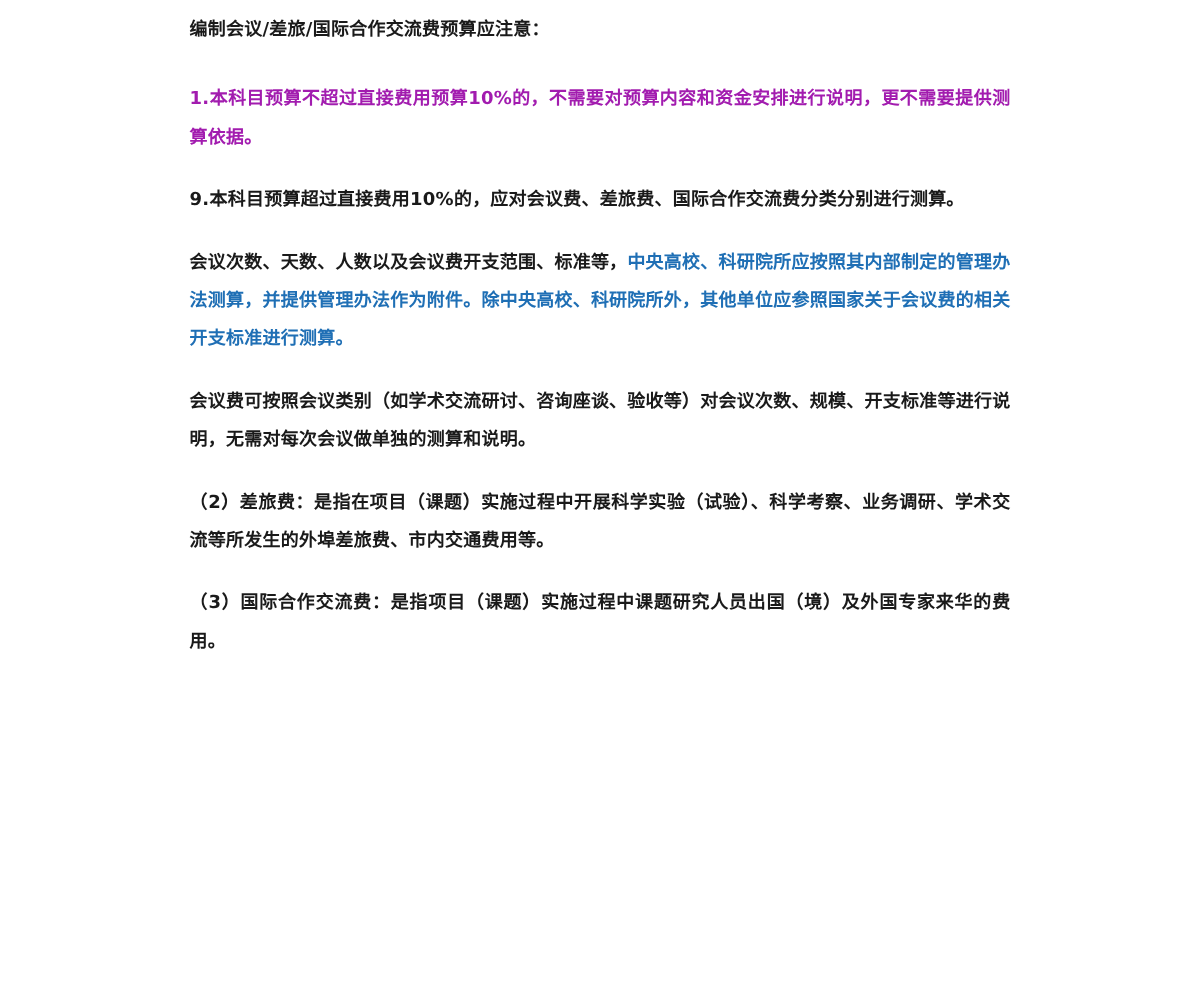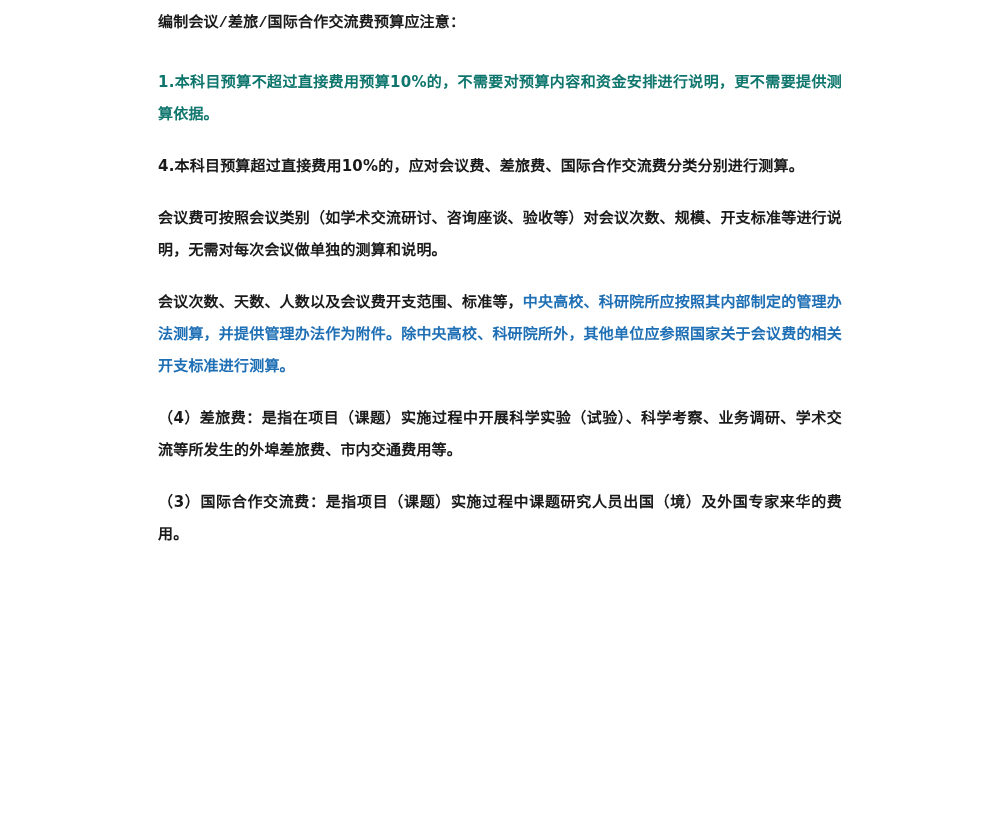--- a/index.html
+++ b/index.html
@@ -23,44 +23,43 @@
     font-size: 15px;
     line-height: 32px;
     font-weight: bold;
     margin: 0 0 20px 0;
     text-align: justify;
     letter-spacing: 0.2px;
     color: #1a1a1a;
   }
   .para.heading {
     margin-bottom: 26px;
-    font-family: Liberation Mono, monospace;
   }
   .para.blue {
-    color: #0f766e;
+    color: #a21caf;
   }
   .para.blue-run .blue-run-text {
     color: #1f6fb5;
   }
 </style>
 </head>
 <body>
 
 <div class="doc">
 
   <p class="para heading">编制会议/差旅/国际合作交流费预算应注意：</p>
 
   <p class="para blue">1.本科目预算不超过直接费用预算10%的，不需要对预算内容和资金安排进行说明，更不需要提供测算依据。</p>
 
-  <p class="para">4.本科目预算超过直接费用10%的，应对会议费、差旅费、国际合作交流费分类分别进行测算。</p>
+  <p class="para">9.本科目预算超过直接费用10%的，应对会议费、差旅费、国际合作交流费分类分别进行测算。</p>
 
+
+  <p class="para blue-run"><span>会议次数、天数、人数以及会议费开支范围、标准等，</span><span class="blue-run-text">中央高校、科研院所应按照其内部制定的管理办法测算，并提供管理办法作为附件。除中央高校、科研院所外，其他单位应参照国家关于会议费的相关开支标准进行测算。</span></p>
 
   <p class="para">会议费可按照会议类别（如学术交流研讨、咨询座谈、验收等）对会议次数、规模、开支标准等进行说明，无需对每次会议做单独的测算和说明。</p>
 
-  <p class="para blue-run"><span>会议次数、天数、人数以及会议费开支范围、标准等，</span><span class="blue-run-text">中央高校、科研院所应按照其内部制定的管理办法测算，并提供管理办法作为附件。除中央高校、科研院所外，其他单位应参照国家关于会议费的相关开支标准进行测算。</span></p>
-
-  <p class="para">（4）差旅费：是指在项目（课题）实施过程中开展科学实验（试验）、科学考察、业务调研、学术交流等所发生的外埠差旅费、市内交通费用等。</p>
+  <p class="para">（2）差旅费：是指在项目（课题）实施过程中开展科学实验（试验）、科学考察、业务调研、学术交流等所发生的外埠差旅费、市内交通费用等。</p>
 
 
 
   <p class="para">（3）国际合作交流费：是指项目（课题）实施过程中课题研究人员出国（境）及外国专家来华的费用。</p>
 
 </div>
 
 </body></html>

